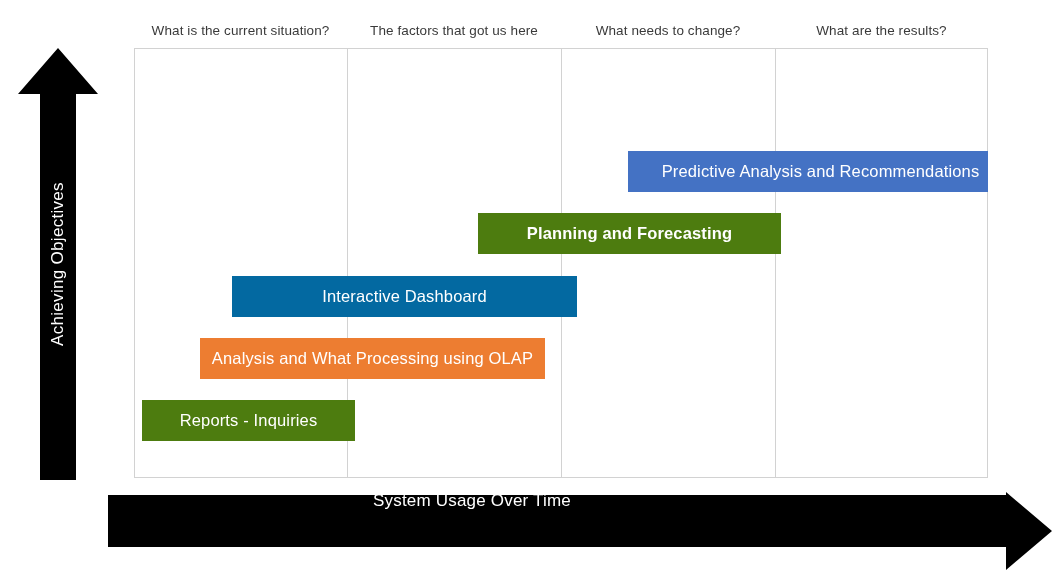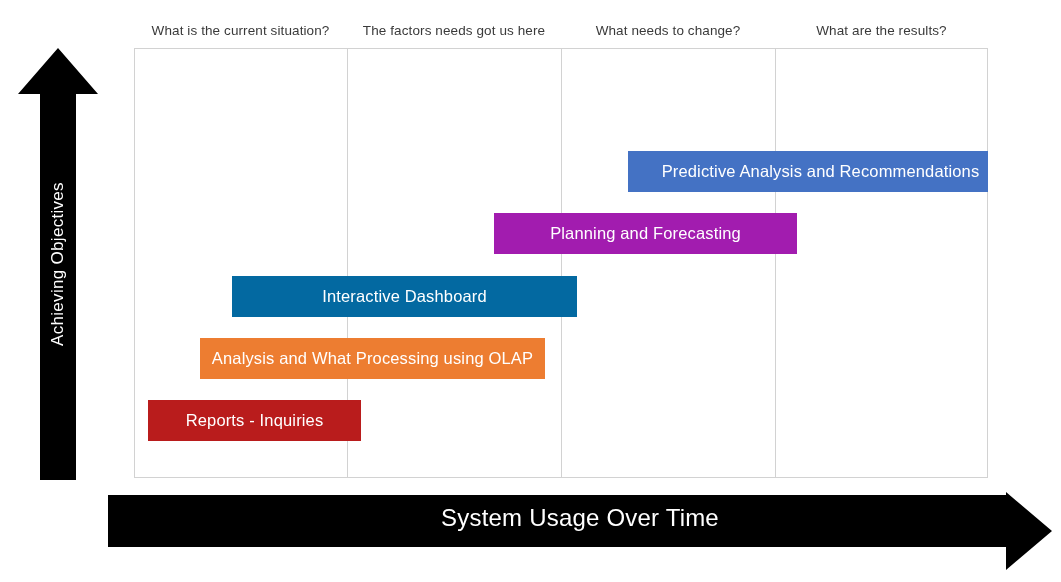--- a/index.html
+++ b/index.html
@@ -75,59 +75,58 @@
 
   
   #h-arrow{
     position:absolute;
     left:108px;top:492px;
     width:944px;height:78px;
   }
   #h-arrow svg{display:block;}
   #h-arrow-label{
     position:absolute;
-    left:0;top:491px;
+    left:0;top:474px;
     width:944px;height:54px;
-    margin-left:108px;
     display:flex;align-items:center;justify-content:center;
     color:#ffffff;
-    font-size:24px;
+    font-size:17px;
     letter-spacing:.2px;
     pointer-events:none;
   }
 </style>
 </head>
 <body>
 
 <div id="stage">
 
   <div class="col-head" style="left:134px;width:213px;">What is the current situation?</div>
-  <div class="col-head" style="left:347px;width:214px;">The factors needs got us here</div>
+  <div class="col-head" style="left:347px;width:214px;">The factors that got us here</div>
   <div class="col-head" style="left:561px;width:214px;">What needs to change?</div>
   <div class="col-head" style="left:775px;width:213px;">What are the results?</div>
 
   <div id="grid">
     <div class="vline" style="left:212px;"></div>
     <div class="vline" style="left:426px;"></div>
     <div class="vline" style="left:640px;"></div>
   </div>
 
-  <div class="bar" style="left:148px;top:400px;width:213px;height:41px;background:#b91c1c;">
+  <div class="bar" style="left:142px;top:400px;width:213px;height:41px;background:#4d7c0f;">
     <span>Reports - Inquiries</span>
   </div>
 
   <div class="bar" style="left:200px;top:338px;width:345px;height:41px;background:#ED7D31;">
     <span>Analysis and What Processing using OLAP</span>
   </div>
 
   <div class="bar" style="left:232px;top:276px;width:345px;height:41px;background:#0369a1;">
     <span>Interactive Dashboard</span>
   </div>
 
-  <div class="bar" style="left:494px;top:213px;width:303px;height:41px;background:#a21caf;">
+  <div class="bar" style="left:478px;top:213px;width:303px;height:41px;background:#4d7c0f;font-weight:bold;">
     <span>Planning and Forecasting</span>
   </div>
 
   <div class="bar" style="left:628px;top:151px;width:360px;height:41px;background:#4472C4;padding-left:25px;">
     <span>Predictive Analysis and Recommendations</span>
   </div>
 
   <div id="v-arrow">
     <svg width="80" height="432" viewBox="0 0 80 432" xmlns="http://www.w3.org/2000/svg">
       <polygon points="40,0 80,46 58,46 58,432 22,432 22,46 0,46" fill="#000000"></polygon>

